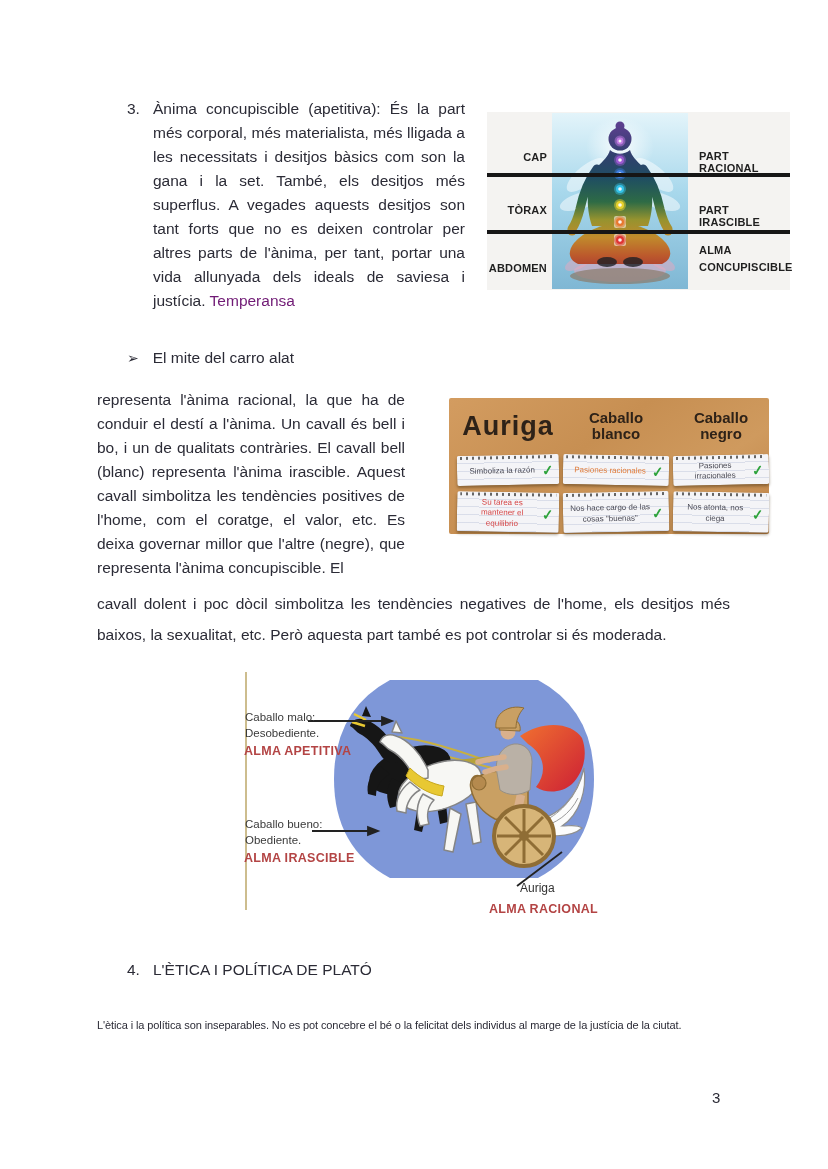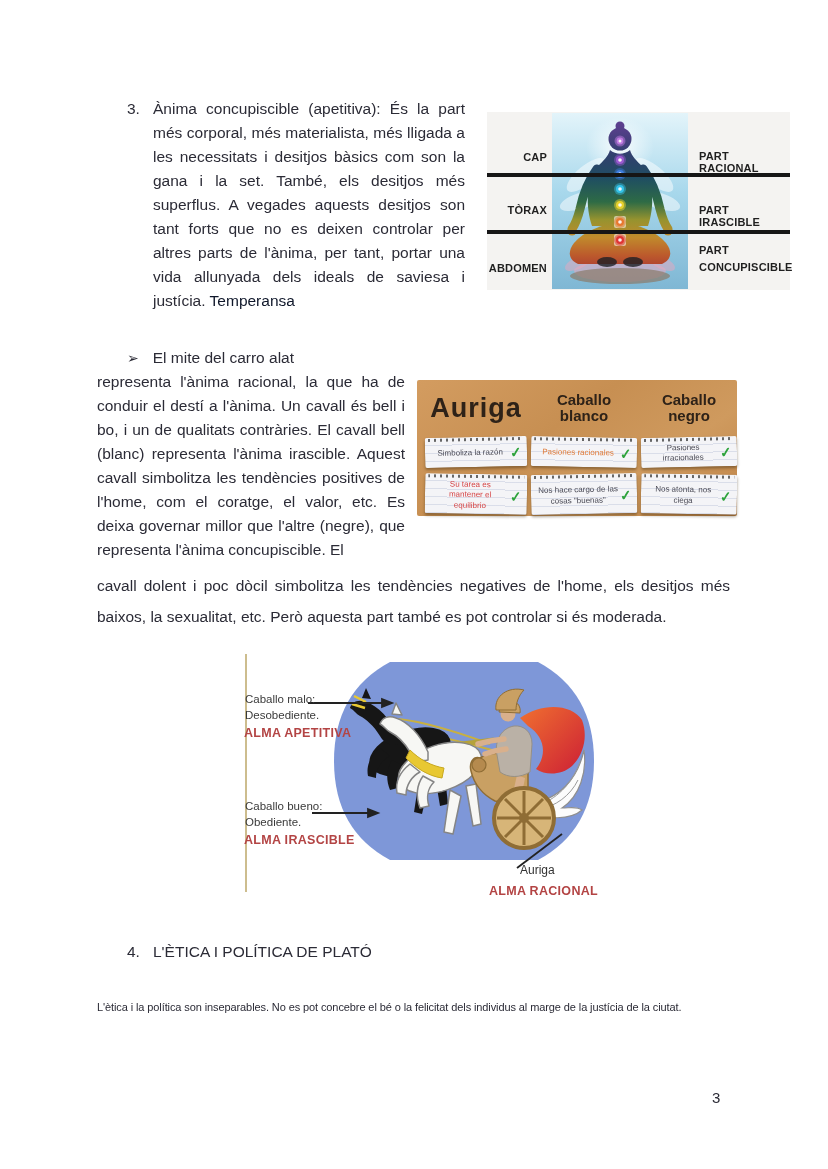--- a/index.html
+++ b/index.html
@@ -10,21 +10,21 @@
     font-family:"Liberation Sans", sans-serif;
     color:#2b2b36;
   }
   .content { position:absolute; left:97px; top:0; width:633px; }
 
   
   .item3-row { display:flex; margin-top:97px; }
   .item3 { display:flex; width:338px; margin-left:30px; flex:none; }
   .item3 .num { width:26px; flex:none; font-size:15.5px; line-height:24px; }
   .item3 p { flex:1; font-size:15.5px; line-height:24px; text-align:justify; }
-  .red-word { color:#0f172a; }
+  .red-word { color:#701a75; }
 
   .soul-fig {
     position:relative; flex:none; width:303px; height:178px;
     margin-left:22px; margin-top:15px; background:#f4f3f1;
   }
   .soul-fig .divline { position:absolute; left:0; width:100%; height:4px; background:#161616; }
   .soul-fig .divline.l1 { top:61px; }
   .soul-fig .divline.l2 { top:118px; }
   .soul-label { position:absolute; font-size:11px; font-weight:bold; color:#1f1f1f; letter-spacing:.2px; }
   .soul-label.left { width:60px; text-align:right; }
@@ -34,21 +34,21 @@
   .sl-racional { left:212px; top:38px; }
   .sl-irascible { left:212px; top:92px; }
   .sl-concup { left:212px; top:130px; width:90px; line-height:1.55; }
   .medit-photo { position:absolute; left:65px; top:1px; }
 
   
   .bullet-row { display:flex; align-items:baseline; margin:33px 0 0 30px; font-size:15.5px; line-height:24px; }
   .bullet-row .glyph { margin-right:14px; font-size:14px; }
   .intro-p { margin-top:4px; font-size:15.5px; line-height:25px; text-align:justify; }
 
-  .myth-cols { display:flex; margin-top:0; }
+  .myth-cols { display:flex; margin-top:18px;gap:32px; }
   .myth-left { width:308px; flex:none; font-size:15.5px; line-height:24px; text-align:justify; }
   .auriga-board {
     flex:none; width:320px; height:136px; margin-left:12px; margin-top:10px;
     background:linear-gradient(145deg,#d39c60 0%, #c78f52 40%, #cf9a5e 70%, #bf8448 100%);
     border-radius:2px; padding:6px 8px 8px 8px;
     display:grid; grid-template-columns:102px 106px 96px; column-gap:4px;
     grid-template-rows:44px 1fr 1fr; row-gap:7px;
   }
   .ab-head { color:#2e2218; text-align:center; align-self:center; }
   .ab-head.big { font-size:27px; font-weight:bold; letter-spacing:1px; }
@@ -196,21 +196,21 @@
               </g>
           </g>
         </svg>
         <div class="divline l1"></div>
         <div class="divline l2"></div>
         <div class="soul-label left sl-cap">CAP</div>
         <div class="soul-label left sl-torax">TÒRAX</div>
         <div class="soul-label left sl-abdomen">ABDOMEN</div>
         <div class="soul-label sl-racional">PART RACIONAL</div>
         <div class="soul-label sl-irascible">PART IRASCIBLE</div>
-        <div class="soul-label sl-concup">PART CONCUPISCIBLE</div>
+        <div class="soul-label sl-concup">ALMA CONCUPISCIBLE</div>
       </div>
     </div>
 
     <div class="bullet-row">
       <span class="glyph">➢</span>
       <span>El mite del carro alat</span>
     </div>
 
     <div class="myth-cols">
       <div class="myth-left">representa l'ànima racional, la que ha de conduir el destí a l'ànima. Un cavall és bell i bo, i un de qualitats contràries. El cavall bell (blanc) representa l'ànima irascible. Aquest cavall simbolitza les tendències positives de l'home, com el coratge, el valor, etc. Es deixa governar millor que l'altre (negre), que representa l'ànima concupiscible. El</div>

